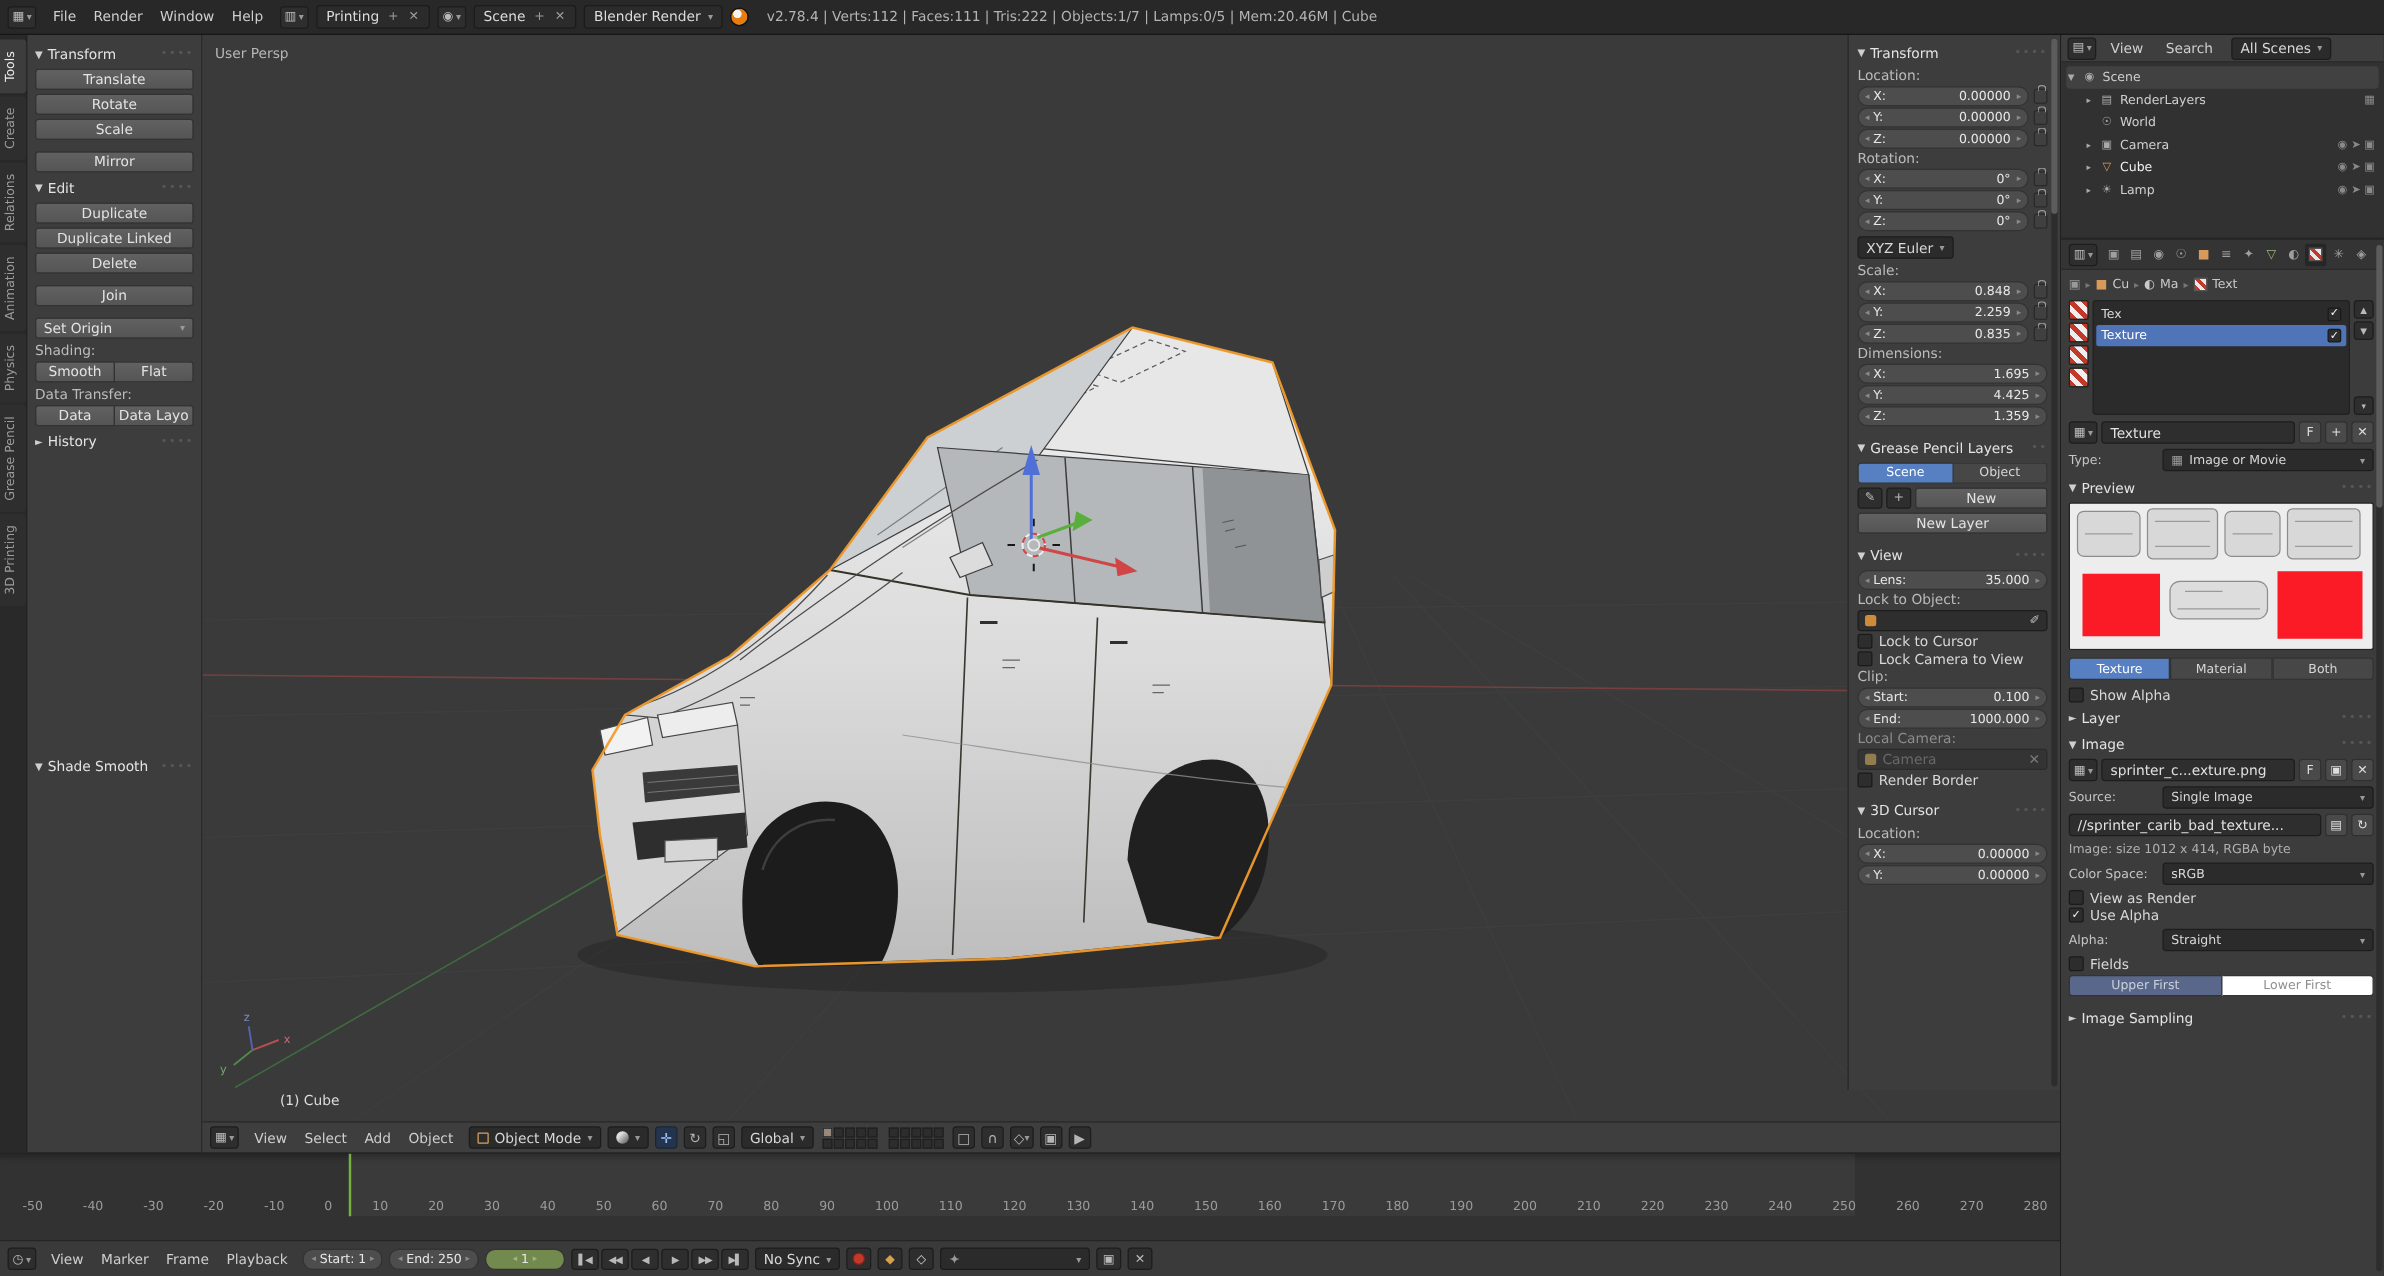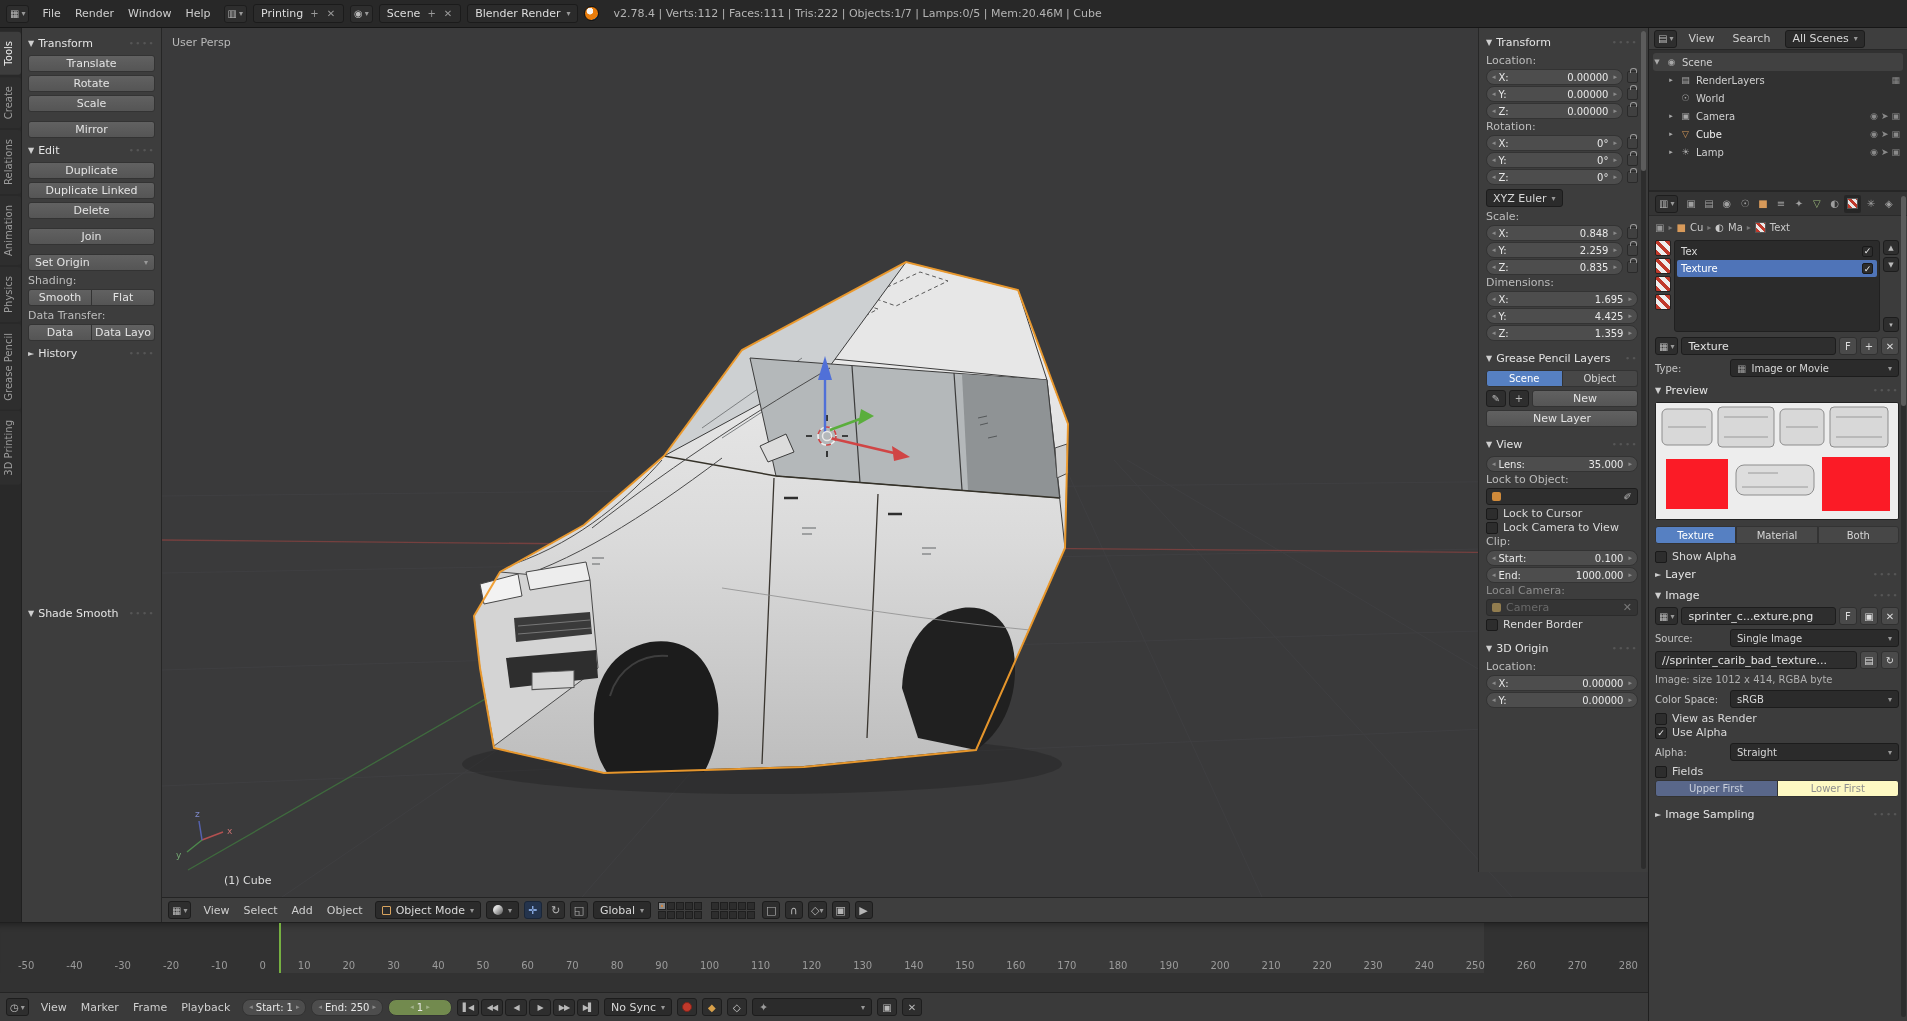--- a/index.html
+++ b/index.html
@@ -61,23 +61,23 @@
 .nfield::after{content:"▸";font-size:7px;color:rgba(255,255,255,.35);margin-left:3px;}
 .fk{color:#e8e8e8;}
 .fv{margin-left:auto;padding-right:2px;}
 .lock{position:relative;width:11px;height:12px;margin-left:4px;background:#404040;border:1px solid #2a2a2a;border-radius:2px;flex:0 0 auto;}
 .lock::before{content:"";position:absolute;top:-4px;left:2px;width:5px;height:4px;border:1px solid #999;border-bottom:none;border-radius:3px 3px 0 0;}
 .seg{display:flex;margin:2px 0 3px 0;}
 .seg>div{flex:1;height:17px;display:flex;align-items:center;justify-content:center;background:#474747;border:1px solid #333;color:#d6d6d6;font-size:10px;cursor:default;}
 .seg>div:first-child{border-radius:3px 0 0 3px;}
 .seg>div:last-child{border-radius:0 3px 3px 0;border-left:none;}
 .seg>div.sel{background:#5680c2;color:#fff;}
-.seg.disabled>div{color:#8f8f8f;background:#fef9c3;}
+.seg.disabled>div{color:#8f8f8f;background:#ffffff;}
 .seg.disabled>div.sel{background:#59678a;color:#c9cfdb;}
-.cbrow{display:flex;align-items:center;gap:5px;margin:1px 0;color:#d9d9d9;cursor:default;}
+.cbrow{display:flex;gap:5px;margin:1px 0;color:#d9d9d9;cursor:default;}
 .check{width:12px;height:12px;background:#2d2d2d;border:1px solid #1a1a1a;border-radius:2px;display:inline-flex;align-items:center;justify-content:center;color:#f0f0f0;font-size:9px;flex:0 0 auto;}
 .check.on::after{content:"✓";}
 .picker{display:flex;align-items:center;height:17px;background:#2e2e2e;border:1px solid #1d1d1d;border-radius:3px;padding:0 5px;gap:5px;margin:2px 0;}
 .picker .objicon{width:9px;height:9px;background:#cf8a3a;border-radius:2px;}
 .picker.muted{opacity:.55;}
 .muted{color:#8d8d8d;}
 .gprow{display:flex;gap:3px;margin-bottom:3px;}
 .gprow .iconbtn{height:17px;}
 .gprow .btn{margin:0;flex:1;}
 
@@ -495,21 +495,21 @@
               <span>Camera</span>
               <span style="margin-left:auto;color:#aaa;">✕</span>
             </div>
           <label class="cbrow">
               <span class="check"></span>
               <span>Render Border</span>
             </label>
 
           <div class="phead" style="margin-top:8px;">
               <span class="tri">▼</span>
-              <span>3D Origin</span>
+              <span>3D Cursor</span>
               <span class="grip">∙∙∙∙</span>
             </div>
           <div class="slabel">Location:</div>
           <div>
               <div class="nrow">
                 <div class="nfield">
                   <span class="fk">X:</span>
                   <span class="fv">0.00000</span>
                 </div>
               </div>

